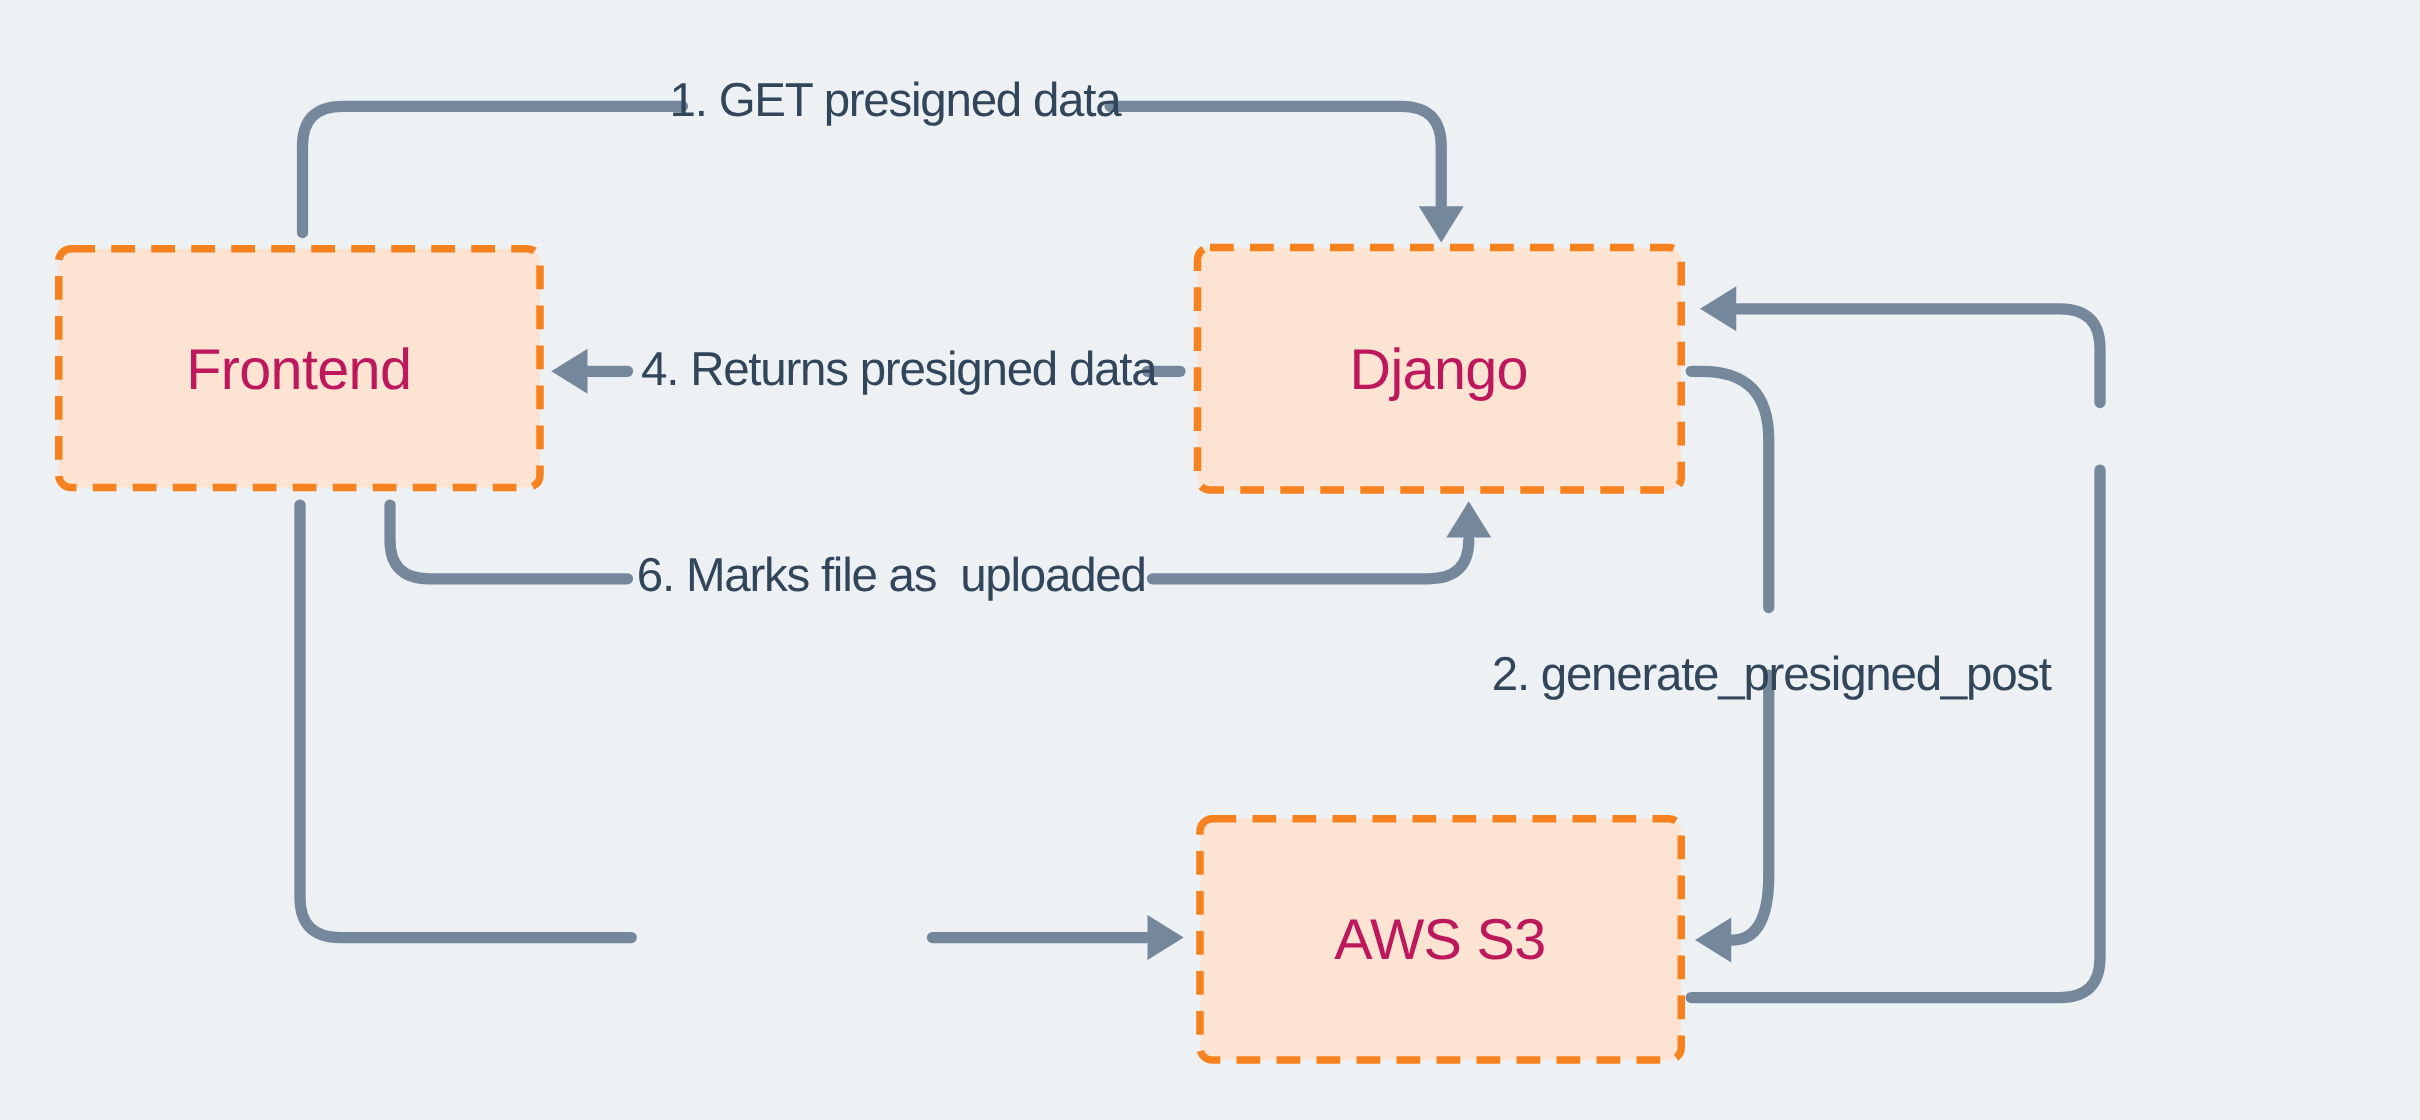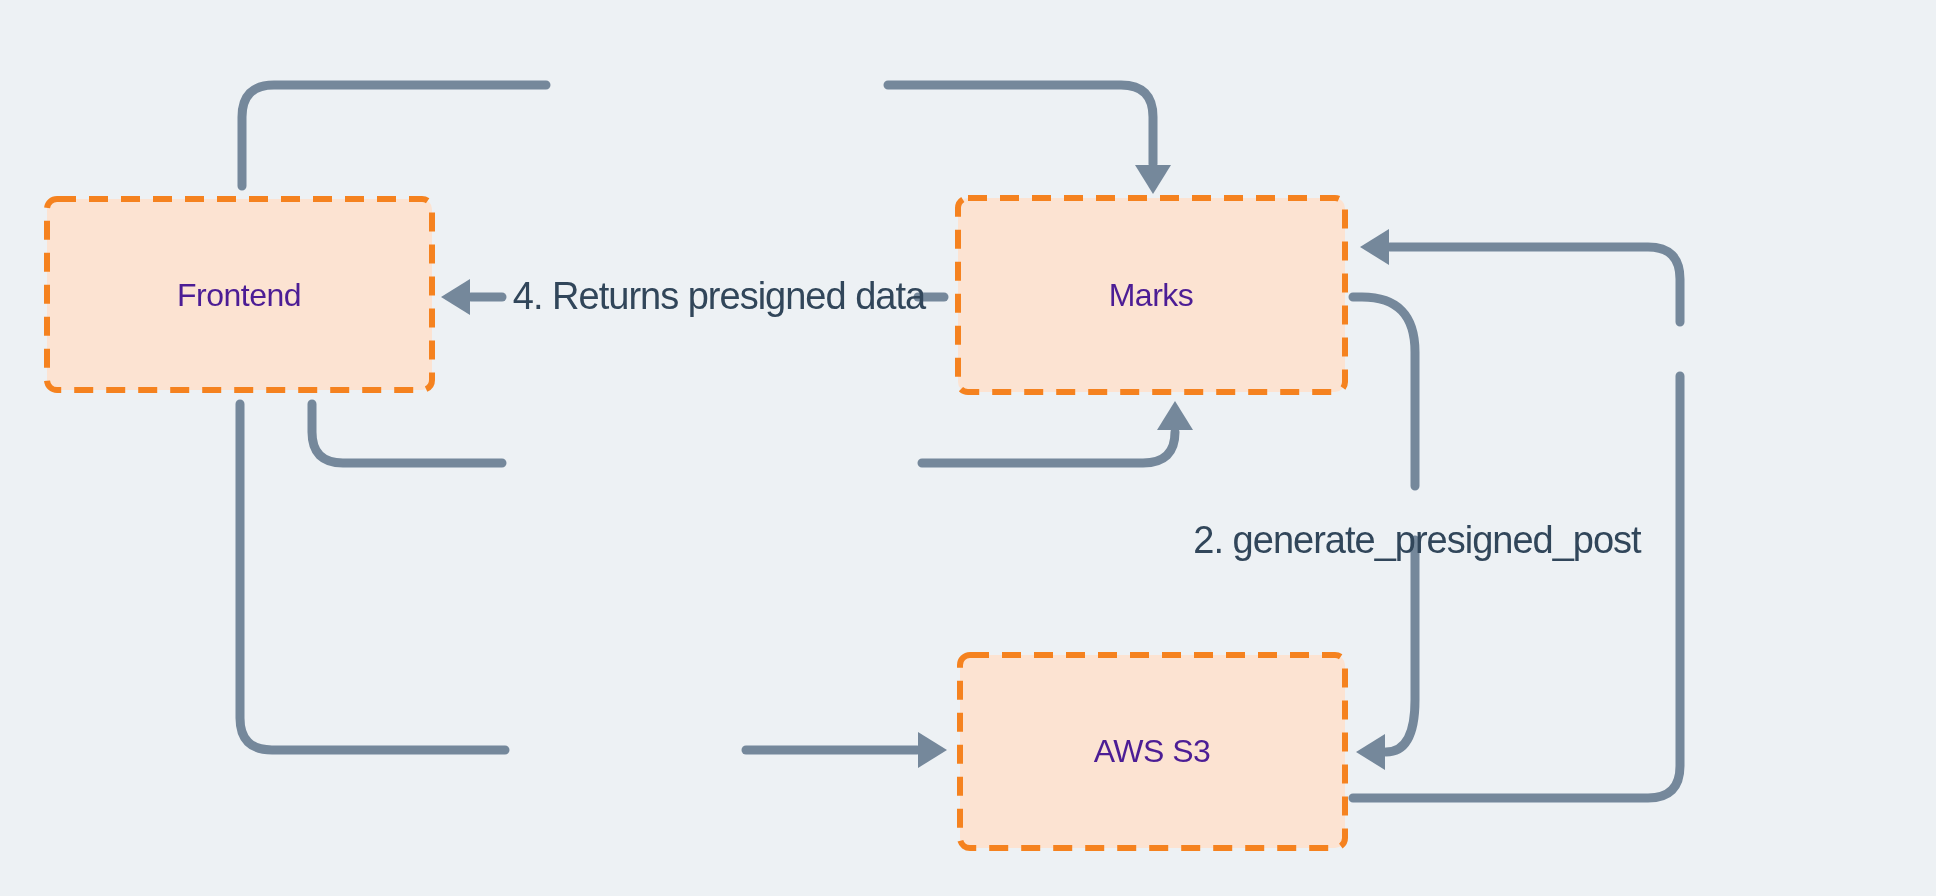--- a/index.html
+++ b/index.html
@@ -21,23 +21,23 @@
     top: 0;
   }
   .label {
     position: absolute;
     transform: translate(-50%, -50%);
     white-space: pre;
     line-height: 1;
     pointer-events: none;
   }
   .node-label {
-    font-size: 32px;
+    font-size: 46px;
     letter-spacing: -0.5px;
-    color: #4c1d95;
+    color: #be185d;
   }
   .edge-label {
     font-size: 38px;
     letter-spacing: -1px;
     color: #31465a;
   }
 </style>
 </head>
 <body>
 
@@ -89,25 +89,27 @@
 
     <g fill="#fce3d2" stroke="#f5821f" stroke-width="6" stroke-dasharray="19 13">
       <rect x="47" y="199" width="385" height="191" rx="10"></rect>
       <rect x="958" y="198" width="387" height="194" rx="10"></rect>
       <rect x="960" y="655" width="385" height="193" rx="10"></rect>
     </g>
   </svg>
 
   <div class="label node-label" style="left:239px;  top:295px;">Frontend</div>
 
-  <div class="label node-label" style="left:1151px; top:295px;">Marks</div>
+  <div class="label node-label" style="left:1151px; top:295px;">Django</div>
 
   <div class="label node-label" style="left:1152px; top:751px;">AWS S3</div>
 
+  <div class="label edge-label" style="left:716px;  top:81px;">1. GET presigned data</div>
 
   <div class="label edge-label" style="left:1417px; top:540px;">2. generate_presigned_post</div>
 
 
   <div class="label edge-label" style="left:719px;  top:296px;">4. Returns presigned data</div>
 
 
+  <div class="label edge-label" style="left:713px;  top:461px;">6. Marks file as  uploaded</div>
 
 </div>
 
 </body></html>

